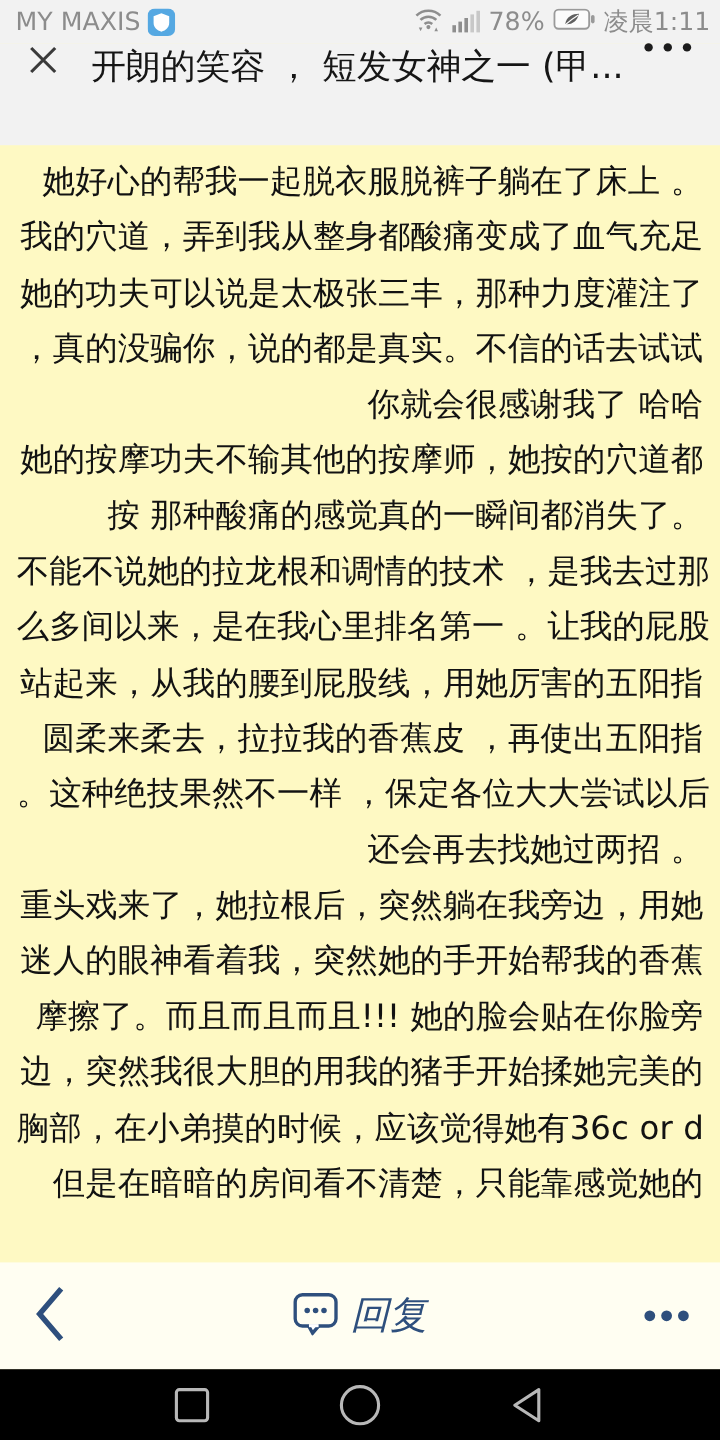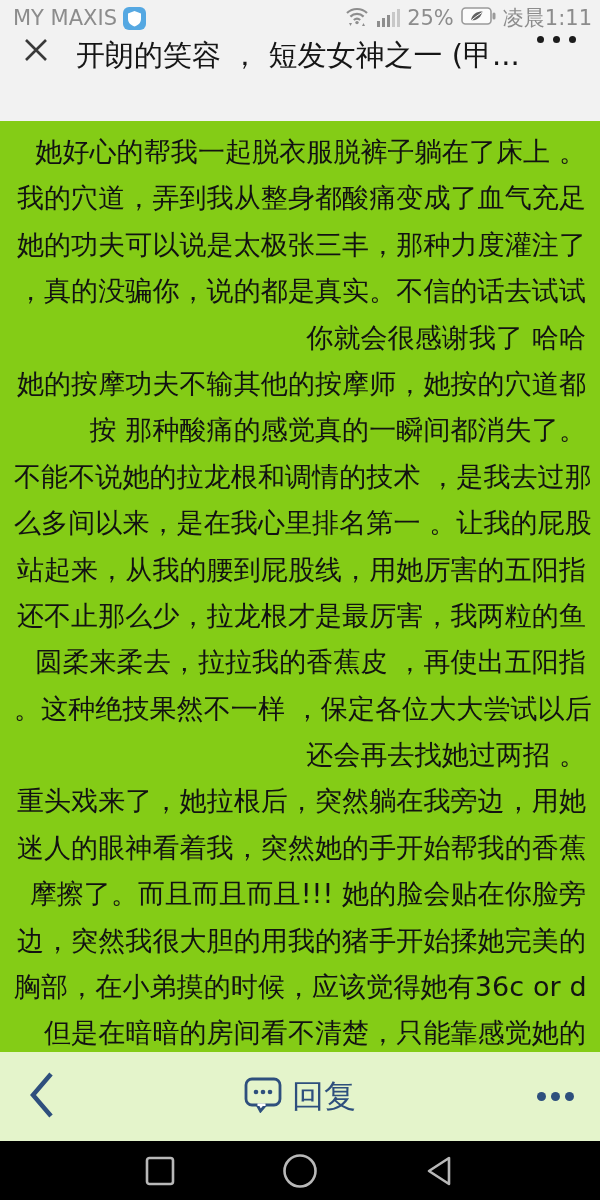--- a/index.html
+++ b/index.html
@@ -1,20 +1,20 @@
 <!DOCTYPE html>
 <html><head>
 <meta charset="utf-8">
 <style>
   * { margin:0; padding:0; box-sizing:border-box; }
   html,body { background:#555; }
   body { font-family:"DejaVu Sans","Liberation Sans",sans-serif; }
   .phone {
     position:relative; width:600px; height:1200px; margin:0 auto;
-    background:#84cc16; overflow:hidden;
+    background:#fef9c3; overflow:hidden;
   }
   
   .status-bar {
     position:absolute; top:0; left:0; width:600px; height:36px;
     background:#f2f2f2; display:flex; align-items:center;
     padding:0 8px 0 13px; color:#8c8c8c; font-size:21px;
   }
   .status-left { display:flex; align-items:center; gap:6px; }
   .status-spacer { flex:1; }
   .status-right { display:flex; align-items:center; gap:7px; }
@@ -43,20 +43,21 @@
   .text-line {
     height:46.4px; line-height:46.4px; font-size:27px;
     letter-spacing:0.1px; color:#121212; white-space:nowrap;
   }
   
   .reply-bar {
     position:absolute; top:1052px; left:0; width:600px; height:89px;
     background:rgba(255,255,255,0.78);
     display:flex; align-items:center; justify-content:space-between;
     padding:0 26px;
+    font-style:italic;
   }
   .reply-center {
     position:absolute; left:50%; top:50%; transform:translate(-50%,-50%);
     display:flex; align-items:center; gap:10px;
   }
   .reply-label { font-size:32px; color:#2e4f7d; }
   .more-dots-blue { display:flex; gap:5px; }
   .more-dots-blue i { width:9px; height:9px; border-radius:50%; background:#2e4f7d; display:block; }
   
   .nav-bar {
@@ -93,21 +94,21 @@
           <path d="M18 21 l3 0 l-1.5 -3 z" fill="#8e8e8e"></path>
         </svg>
       </span>
       <span class="sig-bars">
         <i style="height:6px"></i>
           <i style="height:9px"></i>
           <i style="height:12px"></i>
         <i class="dim" style="height:15px"></i>
           <i class="dim" style="height:18px"></i>
       </span>
-      <span>25%</span>
+      <span>78%</span>
       <span>
         <svg width="35" height="18" viewBox="0 0 35 18">
           <rect x="1" y="1" width="29" height="16" rx="3.5" fill="#fbfbfb" stroke="#9a9a9a" stroke-width="1.6"></rect>
           <rect x="31.5" y="5.5" width="3" height="7" rx="1.5" fill="#9a9a9a"></rect>
           <path d="M10 13 C11 7 16 4.5 21.5 4.5 C20 11 15 13.8 10.5 13.2 Z" fill="#5f5f5f"></path>
           <path d="M9.5 14 C13 11 17 8 21 5.5" fill="none" stroke="#fbfbfb" stroke-width="1"></path>
         </svg>
       </span>
       <span>凌晨1:11</span>
     </div>
@@ -131,21 +132,20 @@
       <div class="text-line">她好心的帮我一起脱衣服脱裤子躺在了床上 。</div>
       <div class="text-line">我的穴道，弄到我从整身都酸痛变成了血气充足</div>
       <div class="text-line">她的功夫可以说是太极张三丰，那种力度灌注了</div>
       <div class="text-line">，真的没骗你，说的都是真实。不信的话去试试</div>
       <div class="text-line">你就会很感谢我了 哈哈</div>
       <div class="text-line">她的按摩功夫不输其他的按摩师，她按的穴道都</div>
       <div class="text-line">按 那种酸痛的感觉真的一瞬间都消失了。</div>
       <div class="text-line">不能不说她的拉龙根和调情的技术 ，是我去过那</div>
       <div class="text-line">么多间以来，是在我心里排名第一 。让我的屁股</div>
       <div class="text-line">站起来，从我的腰到屁股线，用她厉害的五阳指</div>
-      <div class="text-line">还不止那么少，拉龙根才是最厉害，我两粒的鱼</div>
       <div class="text-line">圆柔来柔去，拉拉我的香蕉皮 ，再使出五阳指</div>
       <div class="text-line">。这种绝技果然不一样 ，保定各位大大尝试以后</div>
       <div class="text-line">还会再去找她过两招 。</div>
       <div class="text-line">重头戏来了，她拉根后，突然躺在我旁边，用她</div>
       <div class="text-line">迷人的眼神看着我，突然她的手开始帮我的香蕉</div>
       <div class="text-line">摩擦了。而且而且而且!!! 她的脸会贴在你脸旁</div>
       <div class="text-line">边，突然我很大胆的用我的猪手开始揉她完美的</div>
       <div class="text-line">胸部，在小弟摸的时候，应该觉得她有36c or d</div>
       <div class="text-line">但是在暗暗的房间看不清楚，只能靠感觉她的</div>
     </div>

